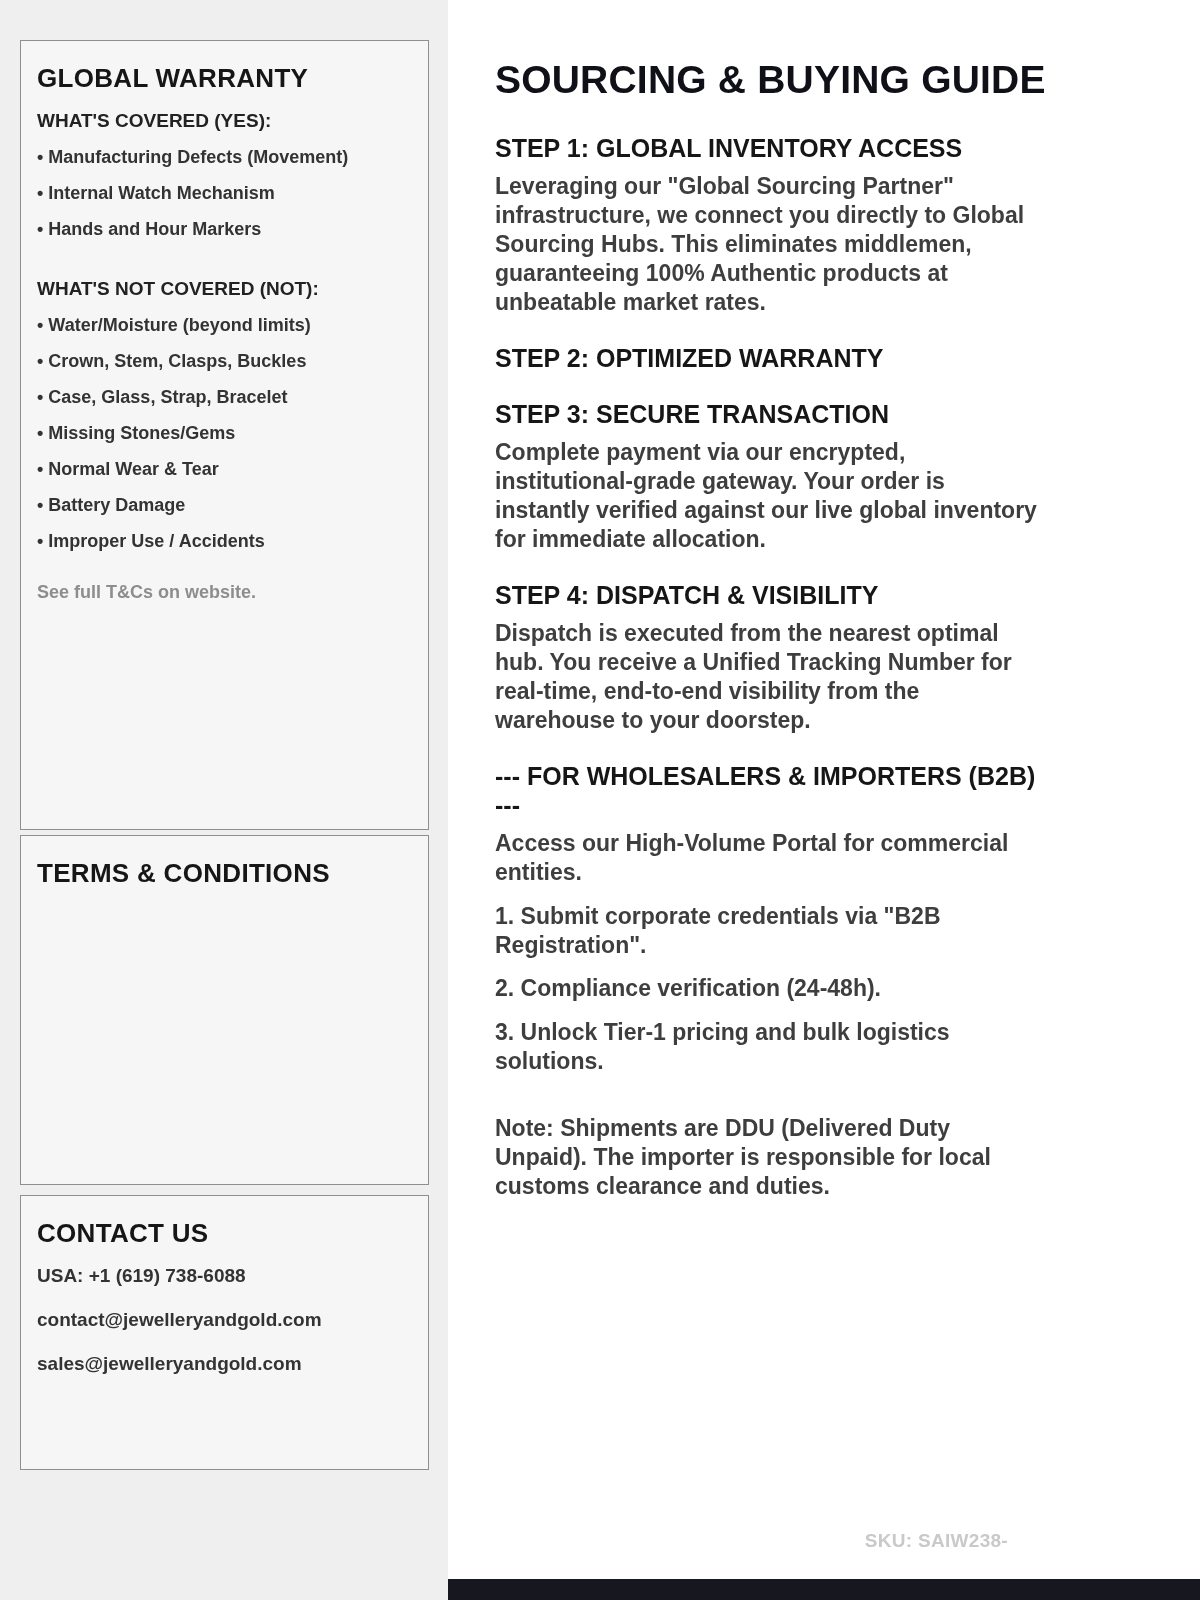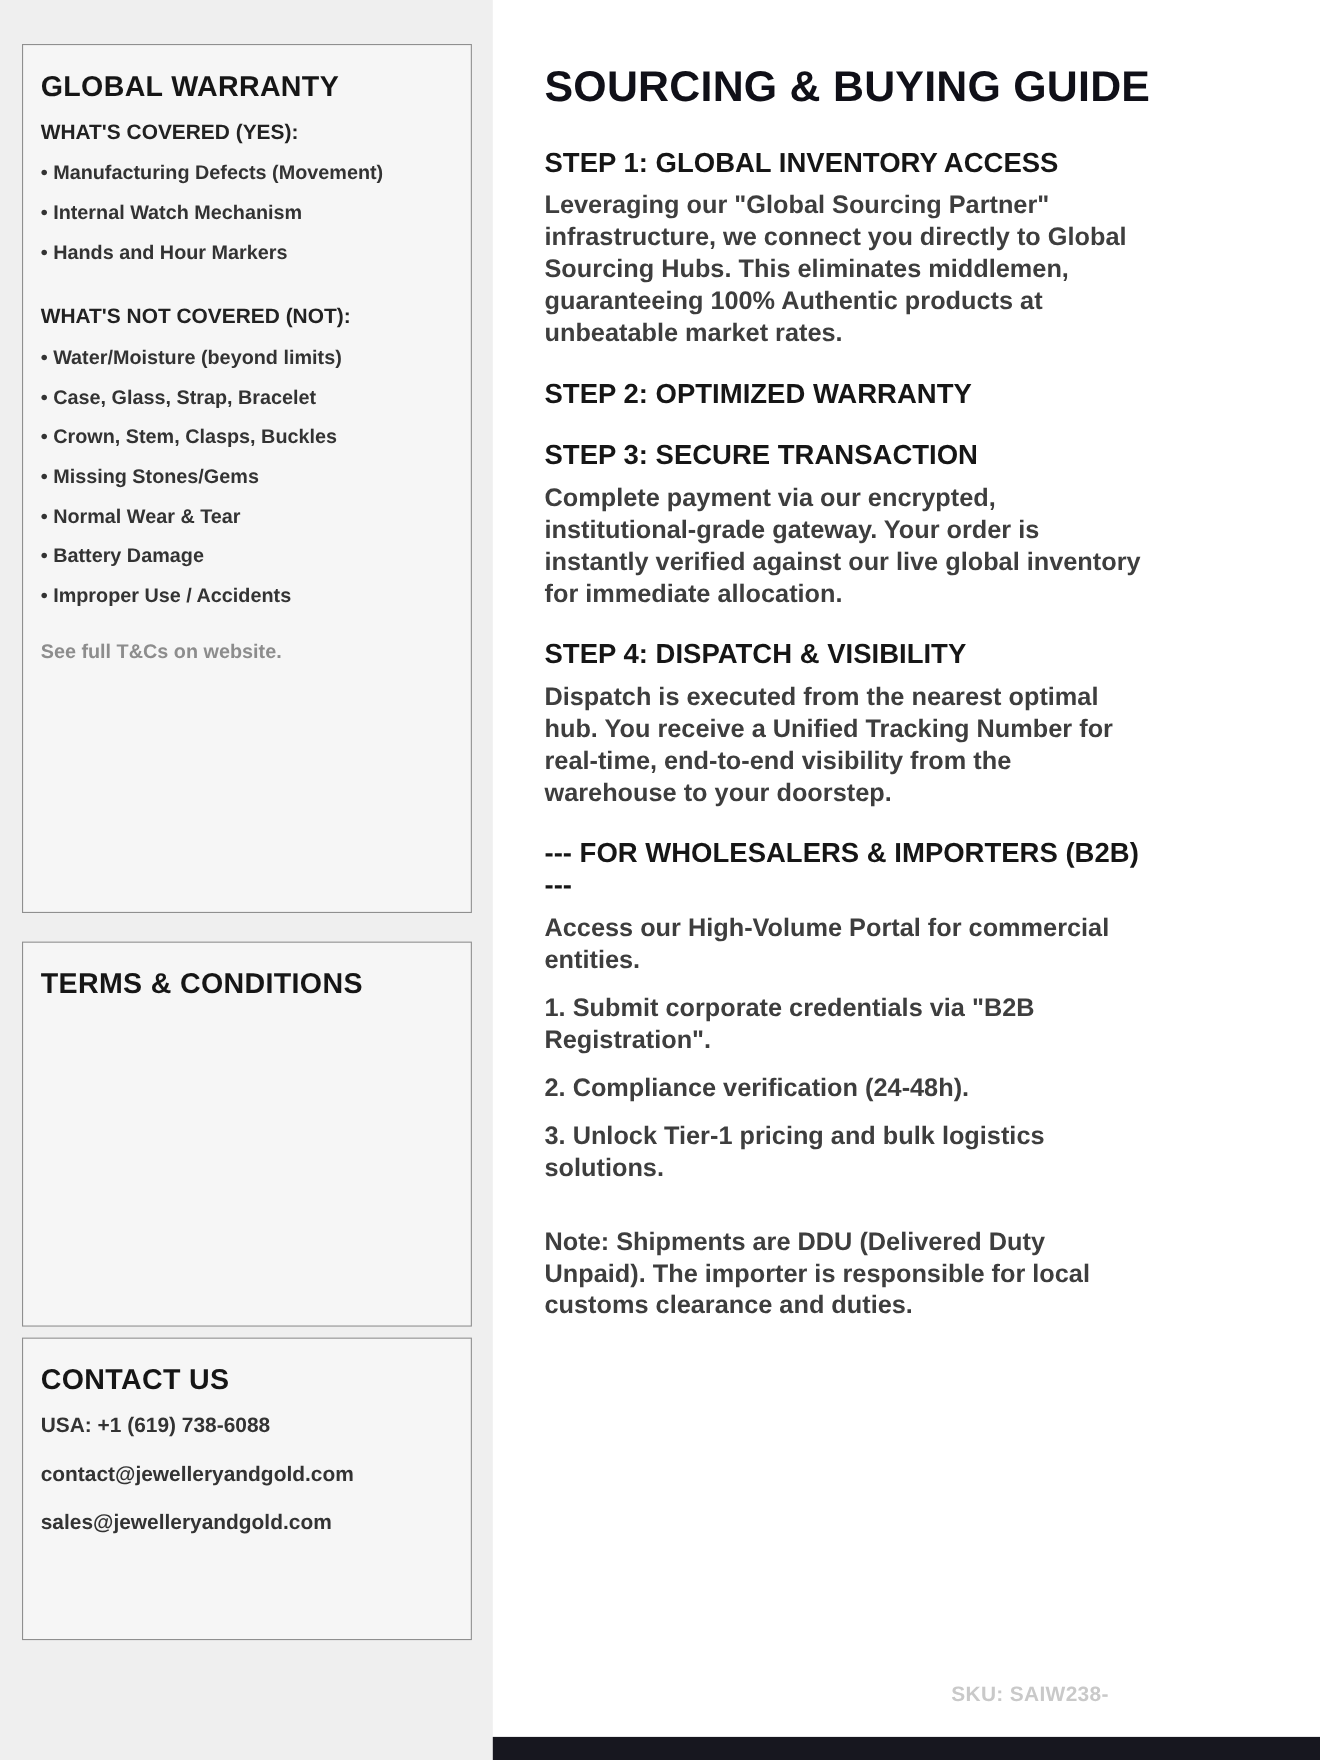--- a/index.html
+++ b/index.html
@@ -21,21 +21,21 @@
     width: 448px;
     height: 1600px;
     background: #efefef;
     padding: 40px 19px 0 20px;
   }
   .panel {
     background: #f6f6f6;
     border: 1px solid #8f8f8f;
     padding: 22px 16px 20px 16px;
   }
-  .panel-warranty { height: 790px; margin-bottom: 26px; }
+  .panel-warranty { height: 790px; margin-bottom: 5px; }
   .panel-terms    { height: 350px; margin-bottom: 10px; }
   .panel-contact  { height: 275px; }
 
   .panel h2 {
     font-size: 26px;
     font-weight: 800;
     color: #161616;
     margin: 0 0 16px 0;
     letter-spacing: 0.3px;
   }
@@ -150,22 +150,22 @@
       <h2>GLOBAL WARRANTY</h2>
       <h3>WHAT'S COVERED (YES):</h3>
       <ul class="bullets">
         <li>Manufacturing Defects (Movement)</li>
         <li>Internal Watch Mechanism</li>
         <li>Hands and Hour Markers</li>
       </ul>
       <h3 class="second">WHAT'S NOT COVERED (NOT):</h3>
       <ul class="bullets">
         <li>Water/Moisture (beyond limits)</li>
+        <li>Crown, Stem, Clasps, Buckles</li>
         <li>Case, Glass, Strap, Bracelet</li>
-        <li>Crown, Stem, Clasps, Buckles</li>
         <li>Missing Stones/Gems</li>
         <li>Normal Wear &amp; Tear</li>
         <li>Battery Damage</li>
         <li>Improper Use / Accidents</li>
       </ul>
       <p class="footnote">See full T&amp;Cs on website.</p>
     </section>
 
     <section class="panel panel-terms">
       <h2>TERMS &amp; CONDITIONS</h2>

